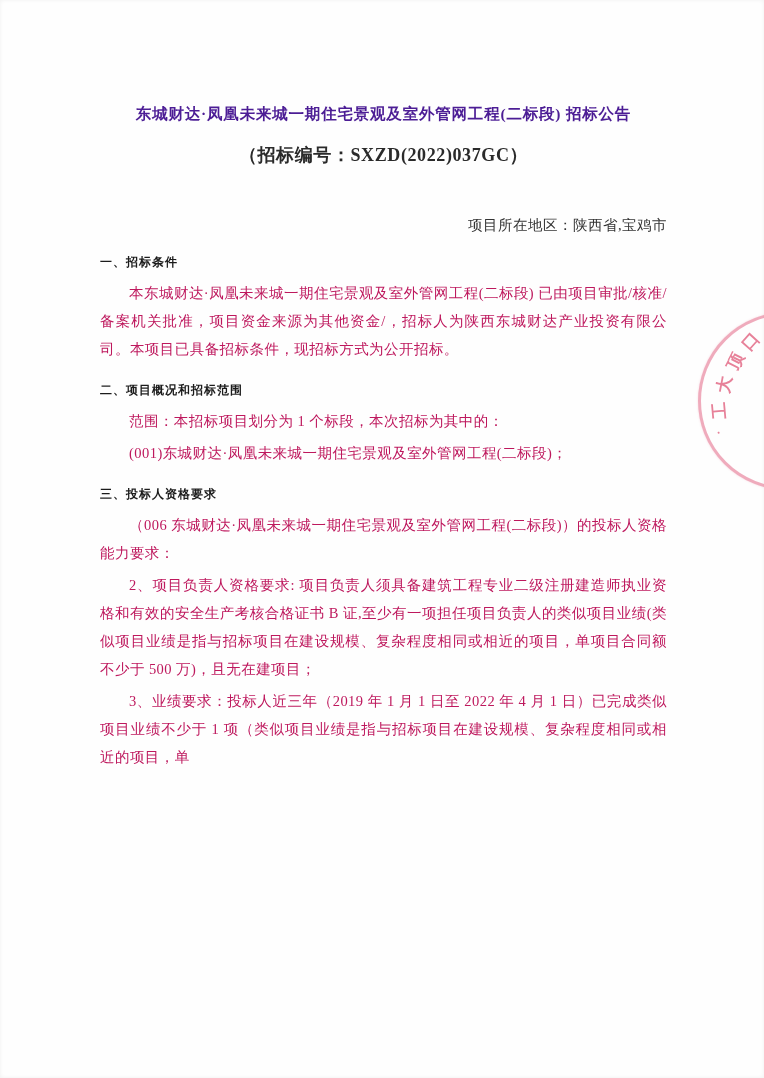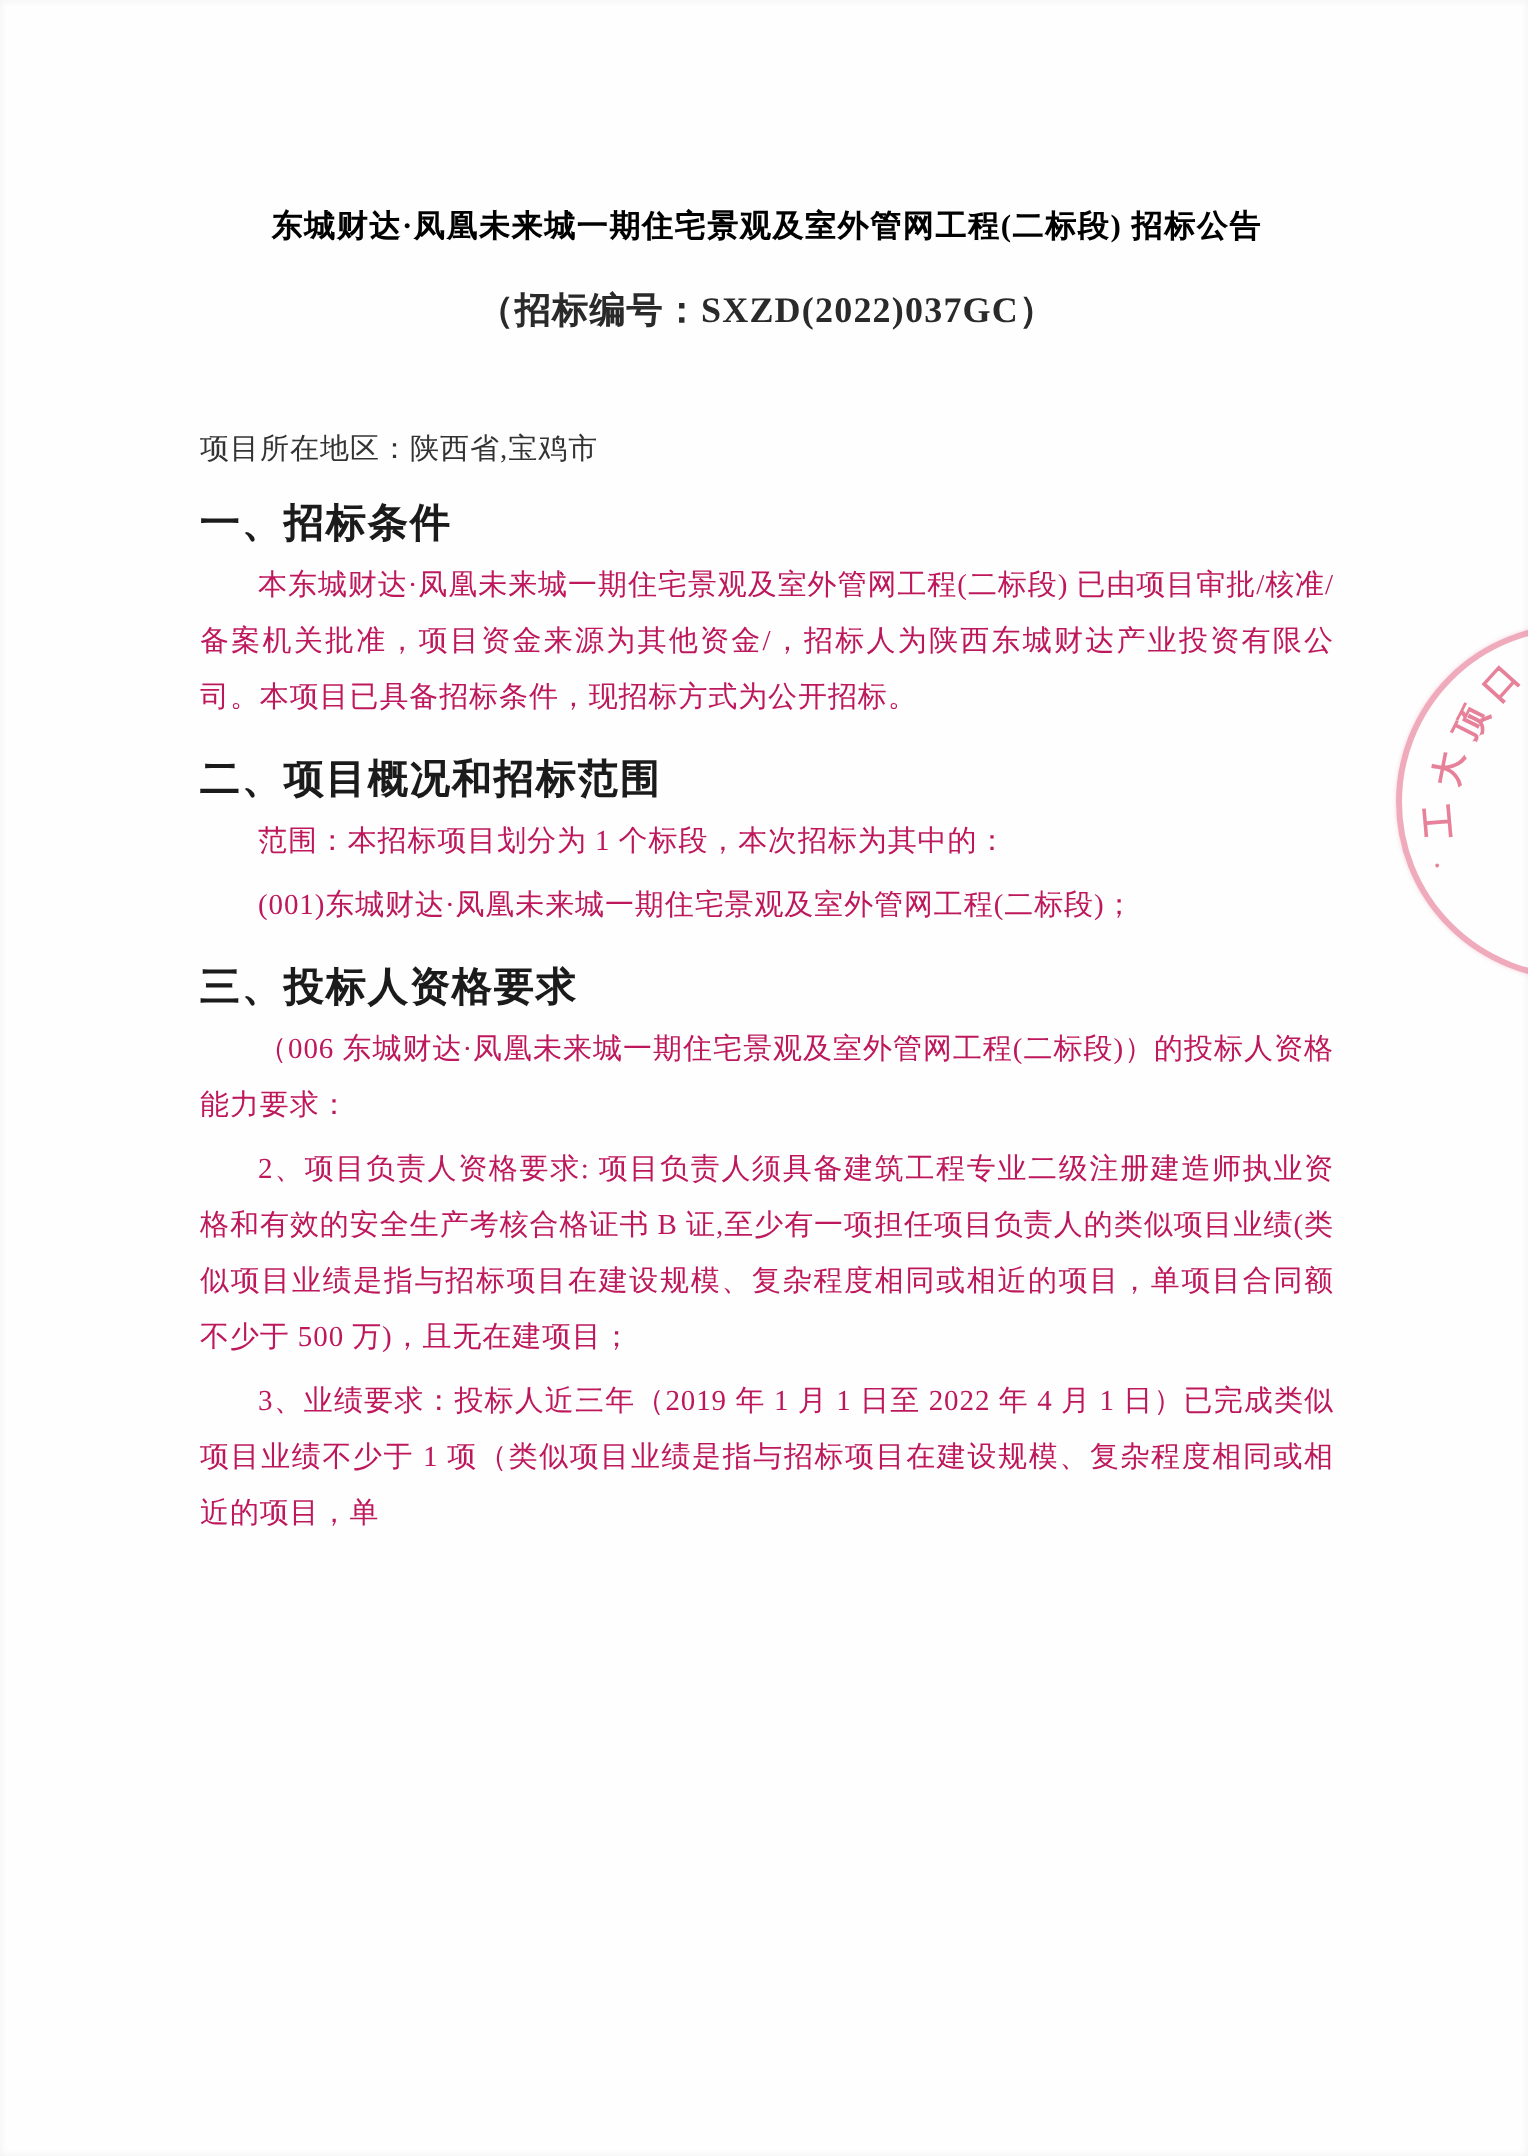--- a/index.html
+++ b/index.html
@@ -21,43 +21,44 @@
     position: absolute;
     left: 100px;
     top: 0;
     width: 567px;
   }
   .doc-title {
     margin: 103px 0 0 0;
     text-align: center;
     font-size: 15.5px;
     font-weight: bold;
-    color: #000000;
+    color: #4c1d95;
     letter-spacing: 0.8px;
     line-height: 22px;
   }
   .doc-subtitle {
     margin: 20px 0 0 0;
     text-align: center;
     font-size: 18px;
     font-weight: bold;
     color: #2a2a2a;
     letter-spacing: 0.6px;
     line-height: 20px;
   }
   .location-line {
-    margin: 50px 0 0 0;
+    margin: 50px 0 0 16px;
     font-size: 14.5px;
     letter-spacing: 0.5px;
     line-height: 20px;
     color: #333;
+    text-align: right;
   }
   .section-heading {
     margin: 15px 0 5px 0;
-    font-size: 20px;
+    font-size: 12px;
     font-weight: bold;
     color: #1b1b1b;
     letter-spacing: 1px;
     line-height: 24px;
   }
   .para {
     margin: 0 0 4px 0;
     font-size: 14.5px;
     line-height: 28px;
     letter-spacing: 0.45px;

